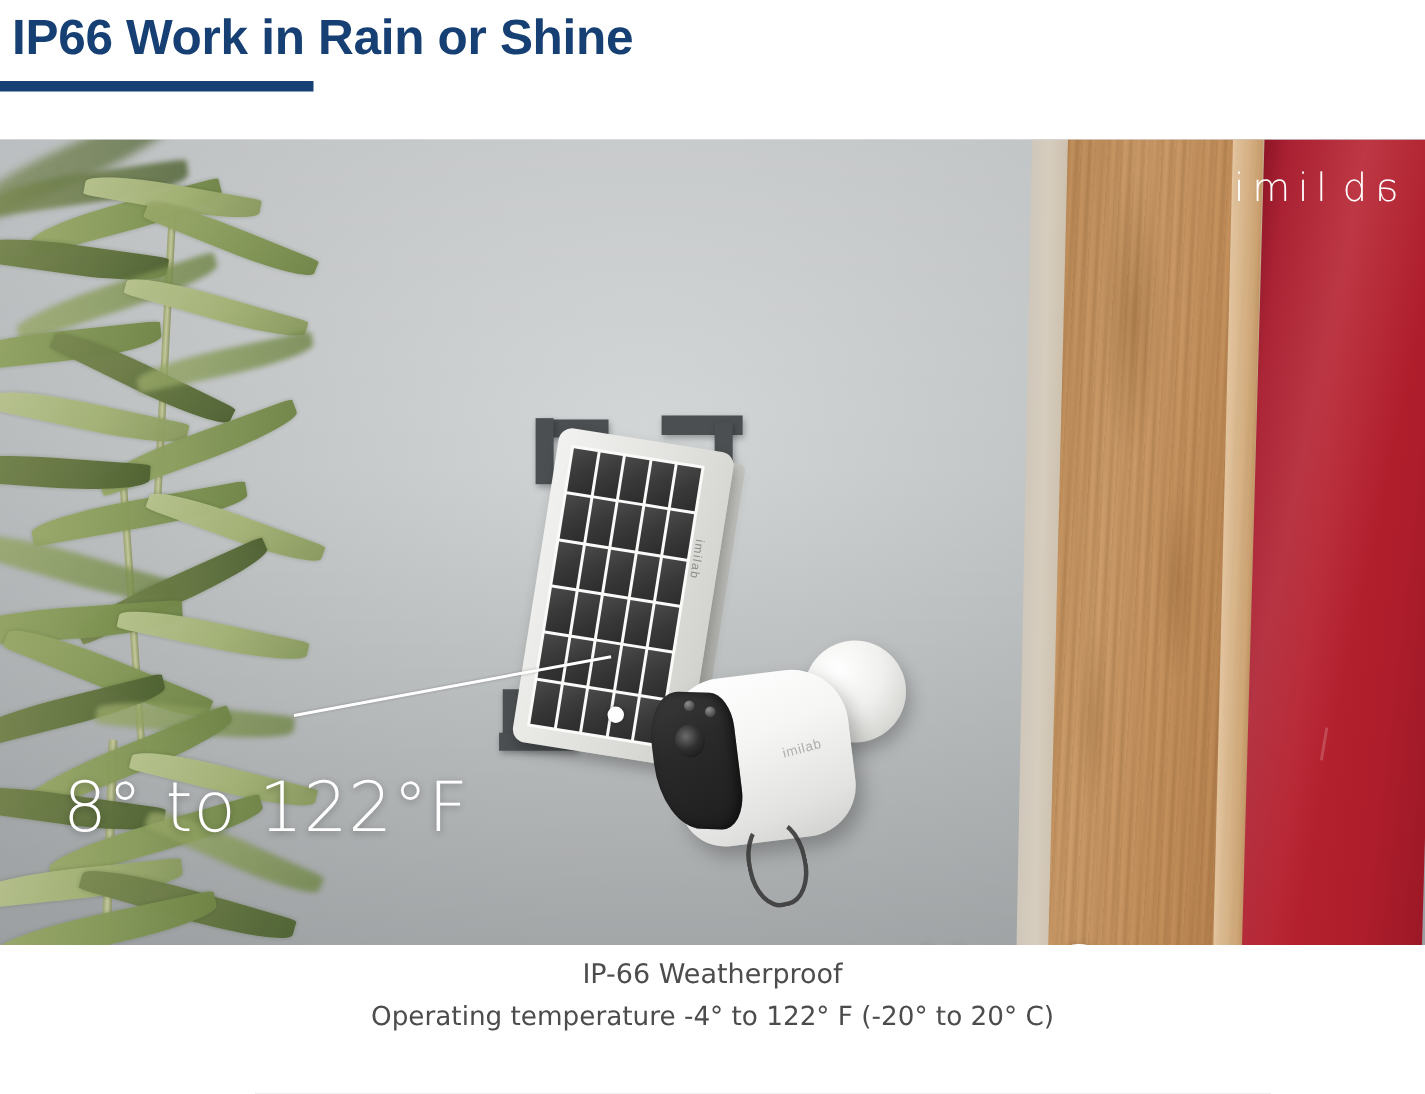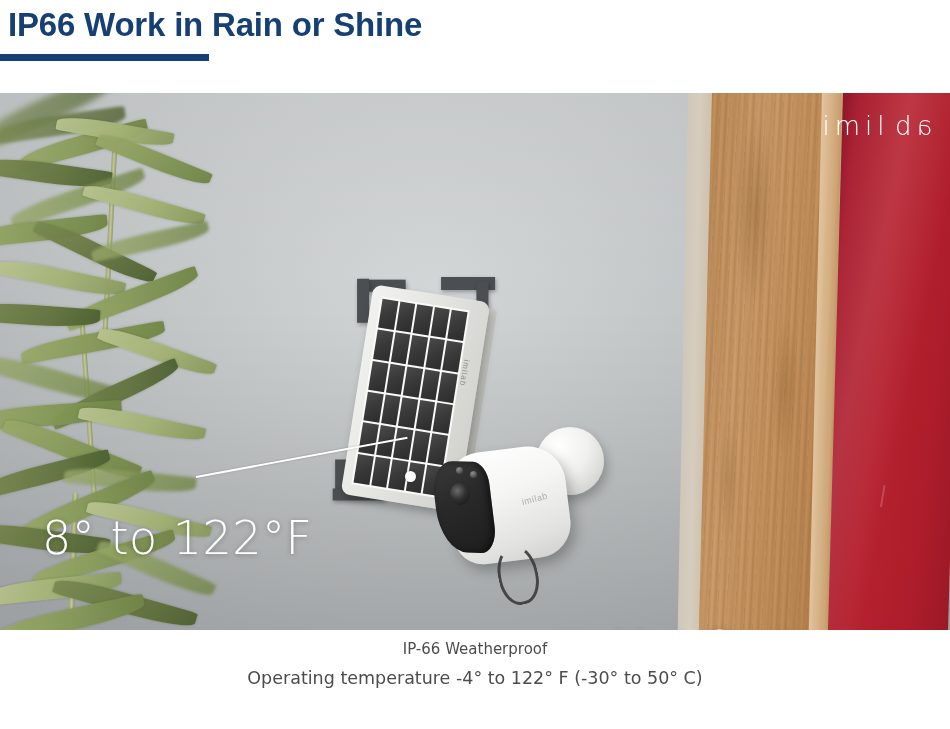--- a/index.html
+++ b/index.html
@@ -337,21 +337,21 @@
 
   
   .caption {
     position: absolute;
     left: 0; top: 636px;
     width: 950px;
     text-align: center;
     color: #4c4c4c;
     font-family: "DejaVu Sans", sans-serif;
   }
-  .caption-line1 { font-size: 15px; line-height: 27px; }
+  .caption-line1 { font-size: 18px; line-height: 27px; }
   .caption-line2 { font-size: 17.5px; line-height: 30px; }
 </style>
 </head>
 <body>
 
 <div class="header">
   <div class="page-title">IP66 Work in Rain or Shine</div>
   <div class="title-underline"></div>
 </div>
 
@@ -472,14 +472,14 @@
   <div class="overlay-temp">8° to 122°F</div>
   <div class="overlay-season">Hot Summer</div>
 
   <div class="brand-logo">
     <span>imil</span><span class="mirror">ab</span>
   </div>
 </div>
 
 <div class="caption">
   <div class="caption-line1">IP-66 Weatherproof</div>
-  <div class="caption-line2">Operating temperature -4° to 122° F (-30° to 50° C)</div>
+  <div class="caption-line2">Operating temperature -4° to 122° F (-20° to 20° C)</div>
 </div>
 
 </body></html>

